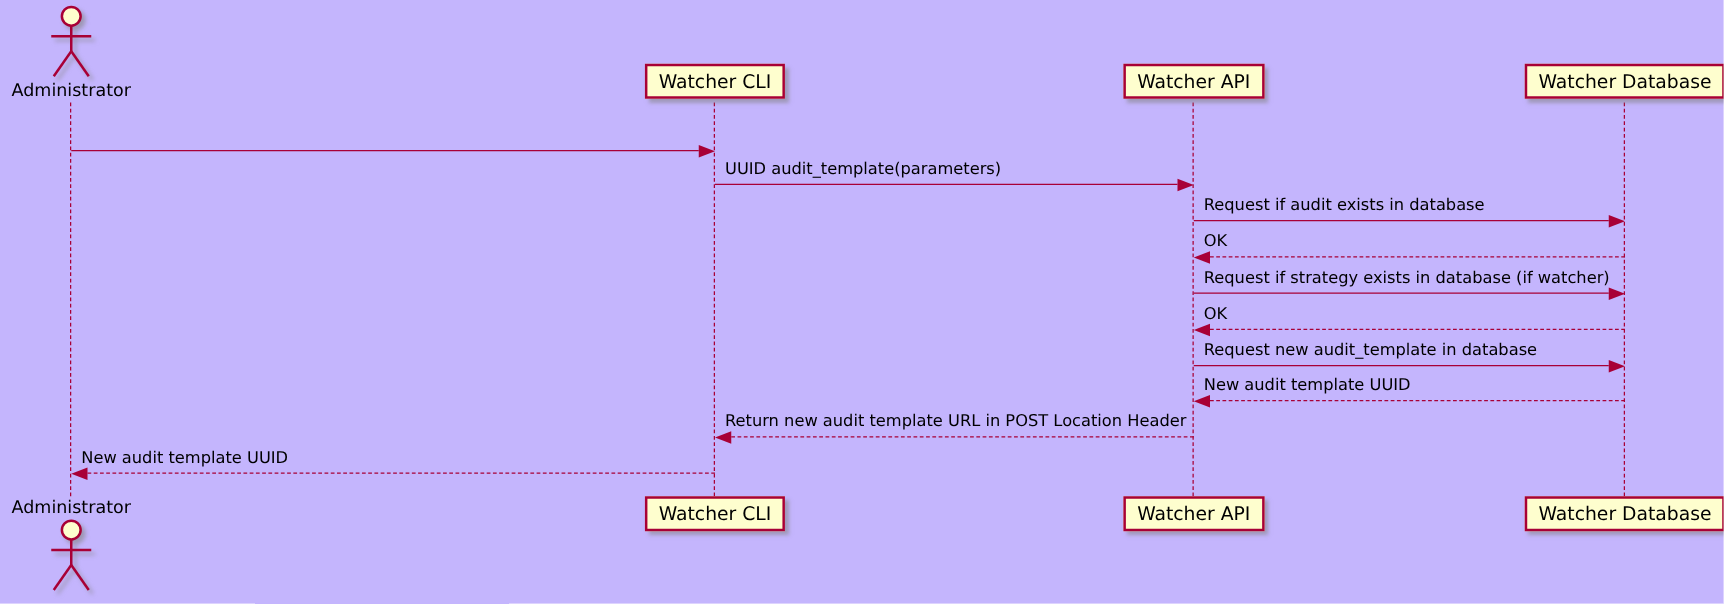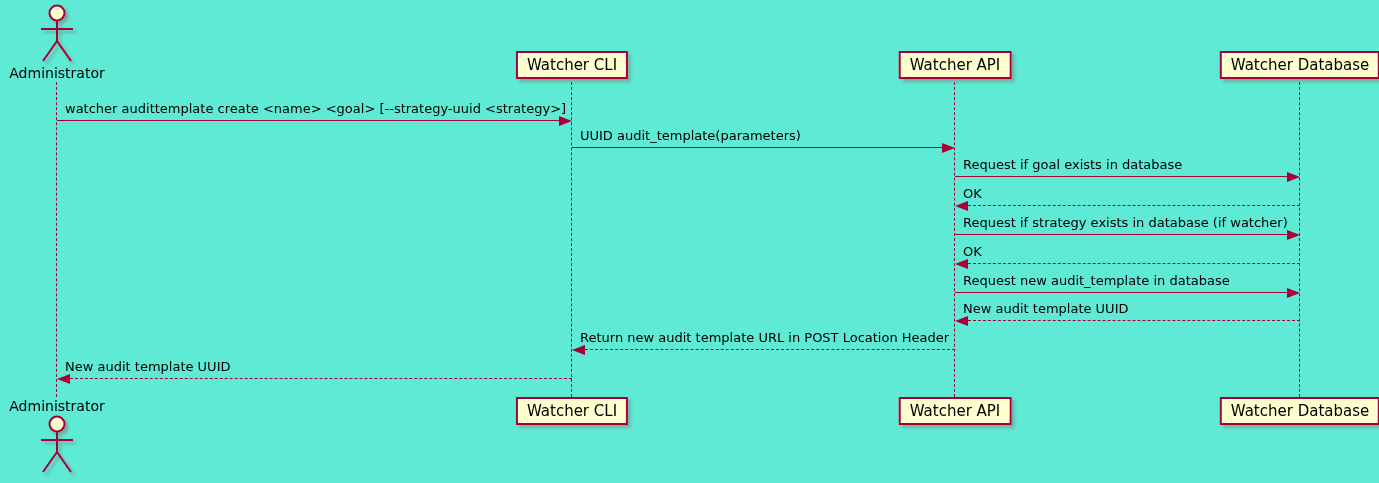--- a/index.html
+++ b/index.html
@@ -1,19 +1,19 @@
 <!DOCTYPE html>
 <html style="--accent: #A80036; --fill: #FEFECE;"><head>
 <meta charset="utf-8">
 <style>
   :root { --accent:#A80036; --fill:#FEFECE; --ink:#000000; }
   html,body { margin:0; padding:0; background:#ffffff; }
   #diagram-root {
     position:relative; width:1379px; height:483px; overflow:hidden;
-    font-family:"DejaVu Sans", sans-serif; color:var(--ink); background:#5eead4;
+    font-family:"DejaVu Sans", sans-serif; color:var(--ink); background:#c4b5fd;
   }
   .lifeline {
     position:absolute; width:0; border-left:1px dashed var(--accent);
   }
   .pbox {
     position:absolute; transform:translateX(-50%);
     background:var(--fill); border:2px solid var(--accent);
     height:24px; line-height:24px; padding:0 9px;
     font-size:15px; white-space:nowrap;
     box-shadow:3px 3px 3px rgba(130,130,130,0.55);
@@ -64,27 +64,26 @@
     <div class="pbox" style="left: 572px; top: 51px;">Watcher CLI</div>
     <div class="pbox" style="left: 572px; top: 397px;">Watcher CLI</div>
     <div class="lifeline" style="left: 954px; top: 82px; height: 315px;"></div>
     <div class="pbox" style="left: 955px; top: 51px;">Watcher API</div>
     <div class="pbox" style="left: 955px; top: 397px;">Watcher API</div>
     <div class="lifeline" style="left: 1299px; top: 82px; height: 315px;"></div>
     <div class="pbox" style="left: 1300px; top: 51px;">Watcher Database</div>
     <div class="pbox" style="left: 1300px; top: 397px;">Watcher Database</div>
     <div class="msg-line solid" style="left: 57px; top: 120px; width: 502px;"></div>
     <div class="msg-head r" style="left: 559px; top: 116px;"></div>
-    <div class="msg-label" style="left: 65px; top: 101px;">watcher audittemplate create &lt;name&gt; &lt;goal&gt; [--strategy-uuid &lt;strategy&gt;]</div>
     <div class="msg-line solid" style="left: 572px; top: 147px; width: 370px;"></div>
     <div class="msg-head r" style="left: 942px; top: 143px;"></div>
     <div class="msg-label" style="left: 580px; top: 128px;">UUID audit_template(parameters)</div>
     <div class="msg-line solid" style="left: 955px; top: 176px; width: 332px;"></div>
     <div class="msg-head r" style="left: 1287px; top: 172px;"></div>
-    <div class="msg-label" style="left: 963px; top: 157px;">Request if goal exists in database</div>
+    <div class="msg-label" style="left: 963px; top: 157px;">Request if audit exists in database</div>
     <div class="msg-line dashed" style="left: 968px; top: 205px; width: 332px;"></div>
     <div class="msg-head l" style="left: 955px; top: 201px;"></div>
     <div class="msg-label" style="left: 963px; top: 186px;">OK</div>
     <div class="msg-line solid" style="left: 955px; top: 234px; width: 332px;"></div>
     <div class="msg-head r" style="left: 1287px; top: 230px;"></div>
     <div class="msg-label" style="left: 963px; top: 215px;">Request if strategy exists in database (if watcher)</div>
     <div class="msg-line dashed" style="left: 968px; top: 263px; width: 332px;"></div>
     <div class="msg-head l" style="left: 955px; top: 259px;"></div>
     <div class="msg-label" style="left: 963px; top: 244px;">OK</div>
     <div class="msg-line solid" style="left: 955px; top: 292px; width: 332px;"></div>

